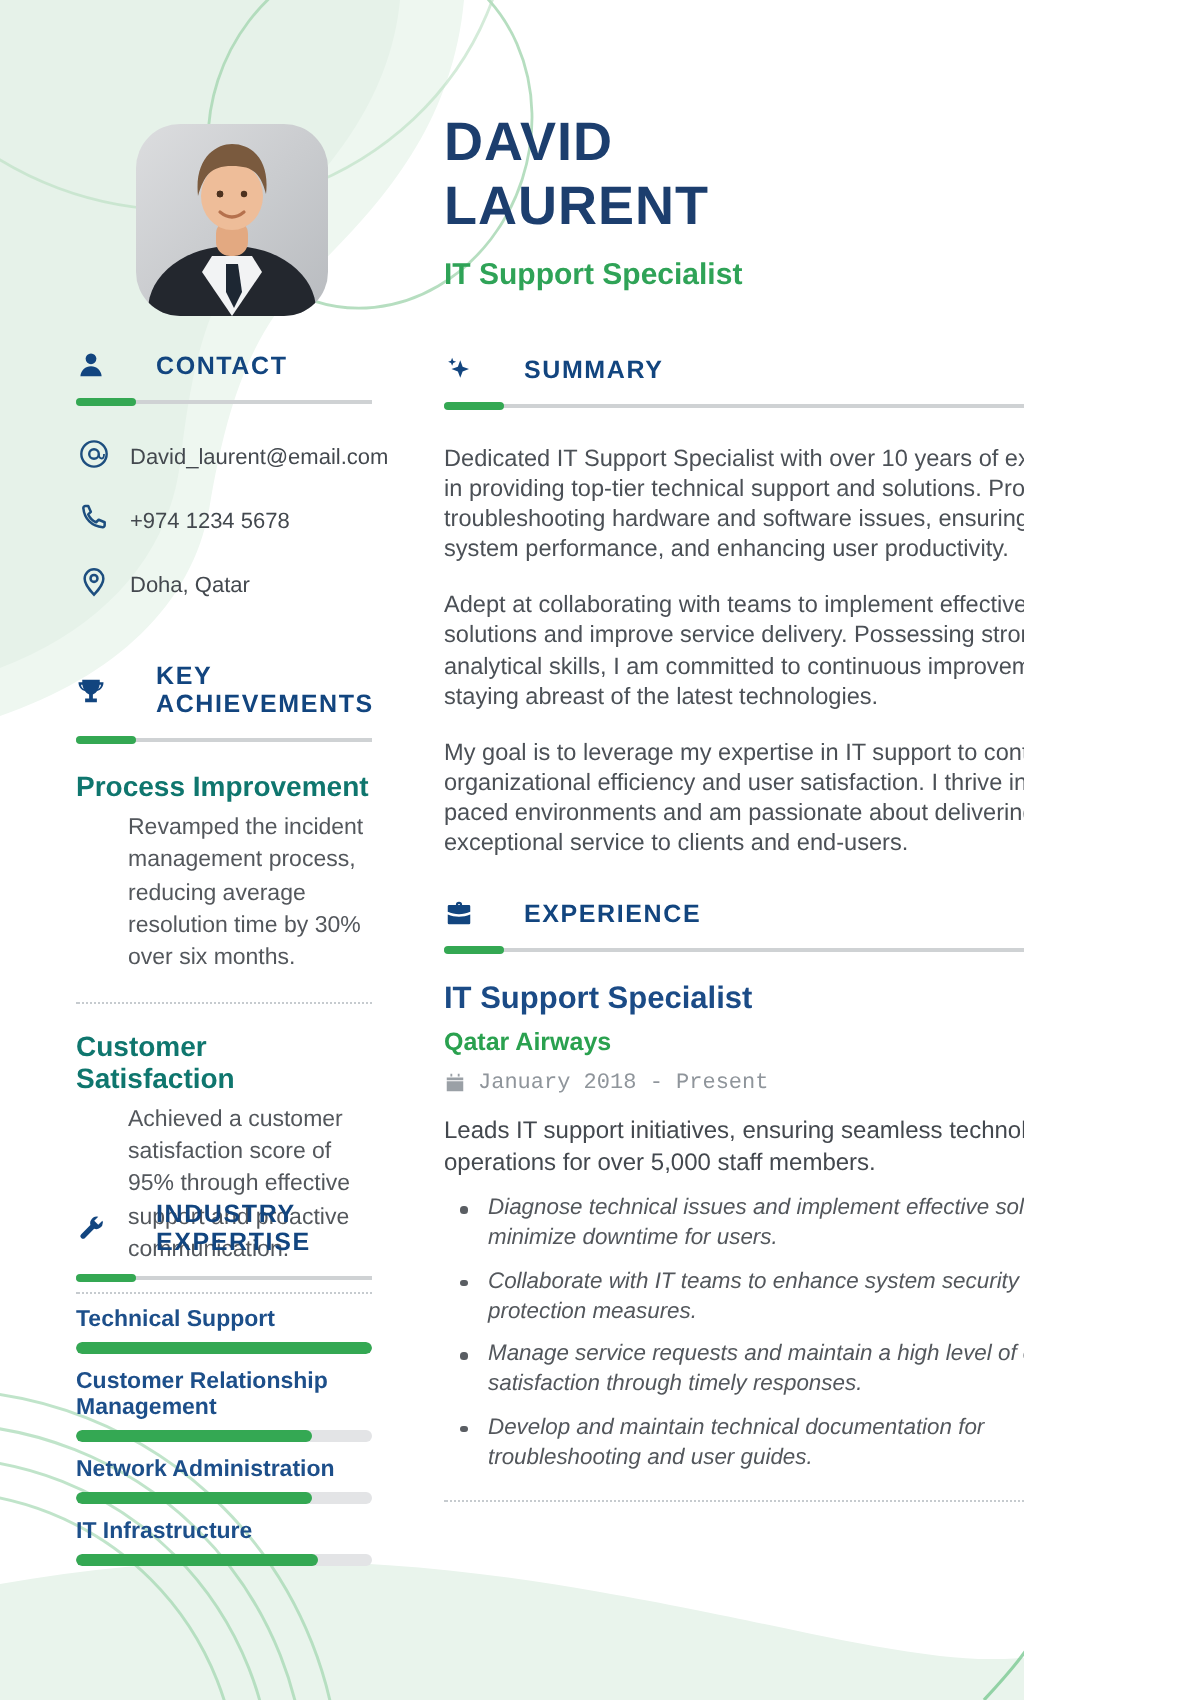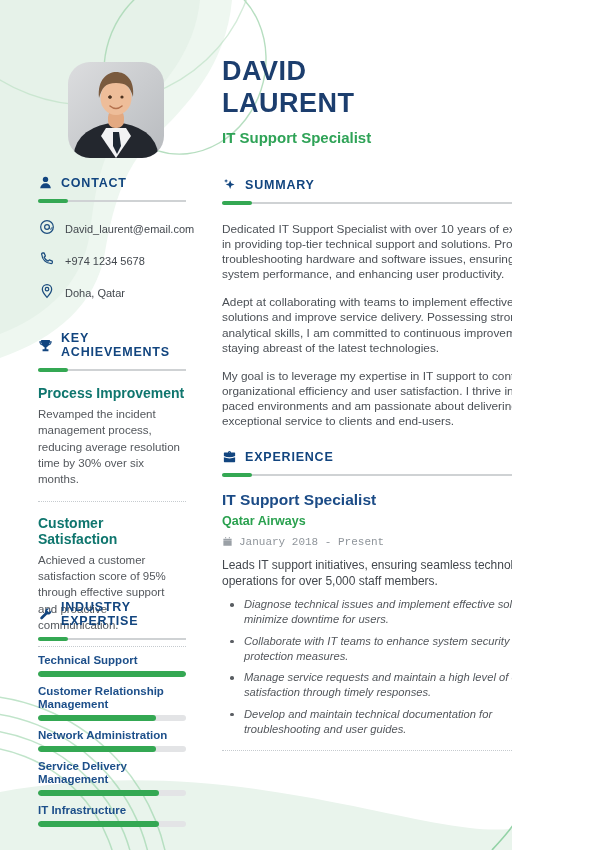--- a/index.html
+++ b/index.html
@@ -11,39 +11,39 @@
   .content { position:absolute; inset:0; z-index:1; }
 
   
   .photo { position:absolute; left:68px; top:62px; width:96px; height:96px; border-radius:22px; overflow:hidden; }
   .name-block { position:absolute; left:222px; top:56px; }
   .name { font-size:27px; font-weight:700; color:#1c3e6e; line-height:1.18; letter-spacing:.5px; }
   .job-title { margin-top:9px; font-size:15px; font-weight:700; color:#2fa357; }
 
   
   .sec { position:absolute; }
-  .sec-head { display:flex; align-items:center; gap:8px; }
+  .sec-head { display:flex; align-items:center; gap:25px; }
   .sec-head .ic { width:15px; height:15px; flex:0 0 auto; display:flex; }
   .sec-head .ic svg { width:15px; height:15px; }
   .sec-head .label { font-size:12.5px; font-weight:700; color:#12457f; letter-spacing:.8px; }
   .divider { position:relative; height:4px; margin-top:9px; }
   .divider .track { position:absolute; left:0; right:0; top:1px; height:2px; background:#cfd2d4; }
   .divider .cap { position:absolute; left:0; top:0; width:30px; height:4px; background:#34a853; border-radius:2px; }
   .dotted { border-top:1px dotted #c6cbcf; height:0; }
 
   
   .sidebar-col { width:148px; left:38px; }
   .contact-row { display:flex; align-items:flex-end; gap:10px; margin-top:15px; min-height:17px; }
   .contact-row .cic { width:17px; height:17px; flex:0 0 auto; display:flex; align-items:center; justify-content:center; }
   .contact-row .cic svg { width:16px; height:16px; }
   .contact-row .ctext { font-size:11px; color:#43484e; }
 
   .ach-item { margin-top:13px; }
   .ach-title { font-size:14px; font-weight:700; color:#0f766e; }
-  .ach-text { margin-top:5px; font-size:11.5px; color:#53575c; line-height:1.42; }
+  .ach-text { margin-top:5px; font-size:11.5px; color:#53575c; line-height:1.42;margin-left:26px; }
   .ach-dotted { margin-top:13px; }
 
   .skills { margin-top:13px; }
   .skill { margin-bottom:8px; }
   .skill-label { font-size:11.5px; line-height:13px; font-weight:700; color:#1d4f8a; }
   .skill-bar { height:6px; margin-top:4px; background:#e3e4e6; border-radius:4px; overflow:hidden; }
   .skill-fill { height:100%; background:#34a853; border-radius:4px; }
 
   
   .main-col { width:340px; left:222px; }
@@ -215,26 +215,20 @@
               <div class="skill-fill" style="width: 80%;"></div>
             </div>
         </div>
         <div class="skill">
           <div class="skill-label">Network Administration</div>
           <div class="skill-bar">
               <div class="skill-fill" style="width: 80%;"></div>
             </div>
         </div>
         <div class="skill">
-          <div class="skill-label">Service Delivery Management</div>
-          <div class="skill-bar">
-              <div class="skill-fill" style="width: 82%;"></div>
-            </div>
-        </div>
-        <div class="skill">
           <div class="skill-label">IT Infrastructure</div>
           <div class="skill-bar">
               <div class="skill-fill" style="width: 82%;"></div>
             </div>
         </div>
       </div>
     </div>
 
     <div class="sec main-col" style="top:177px">
       <div class="sec-head">

